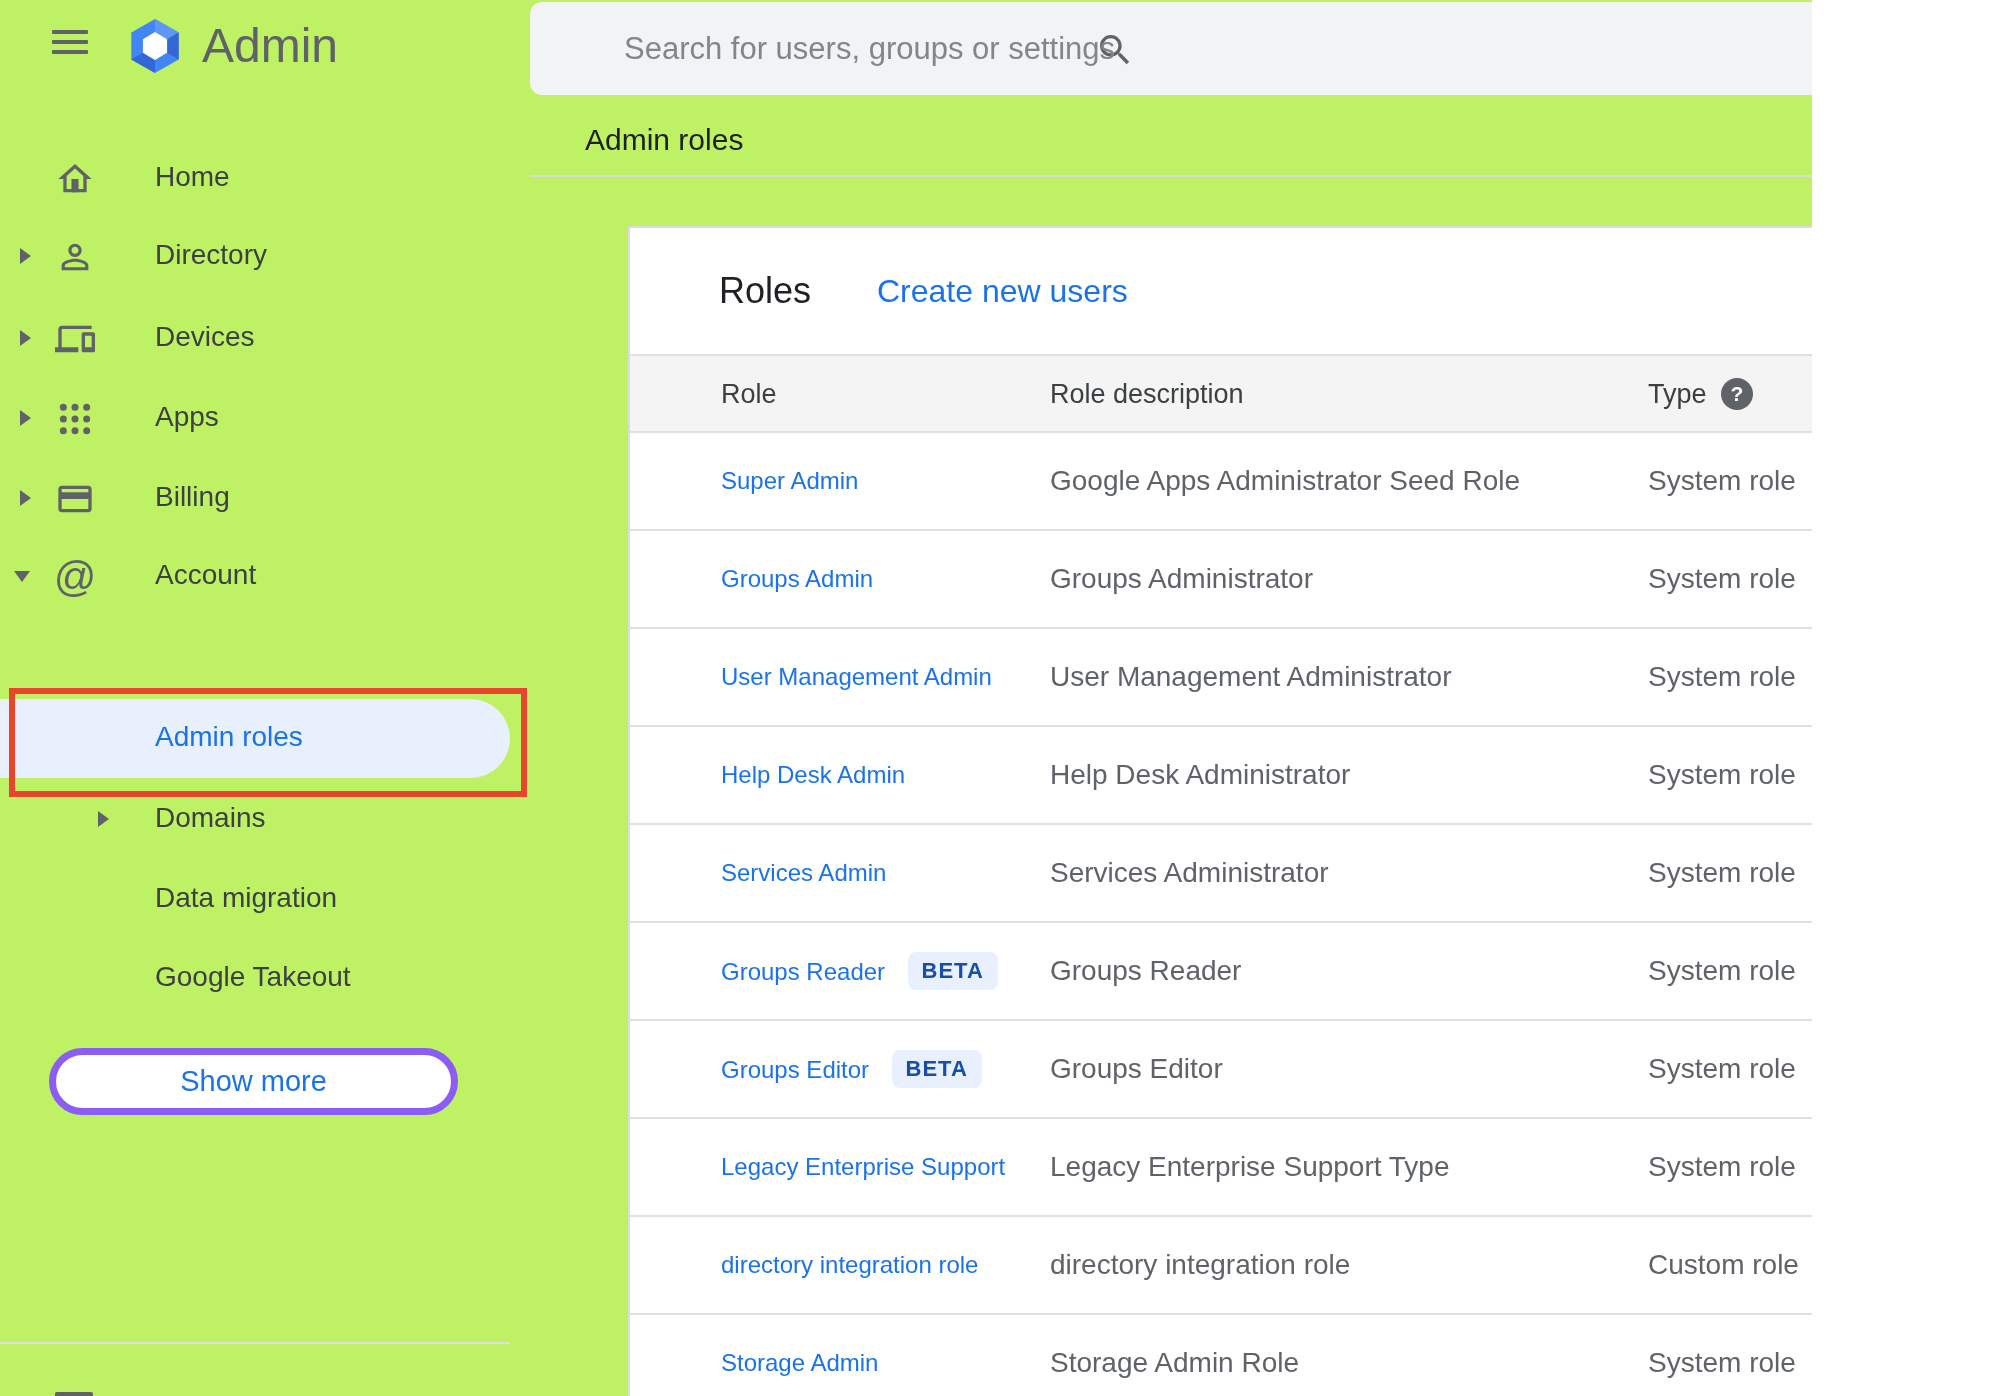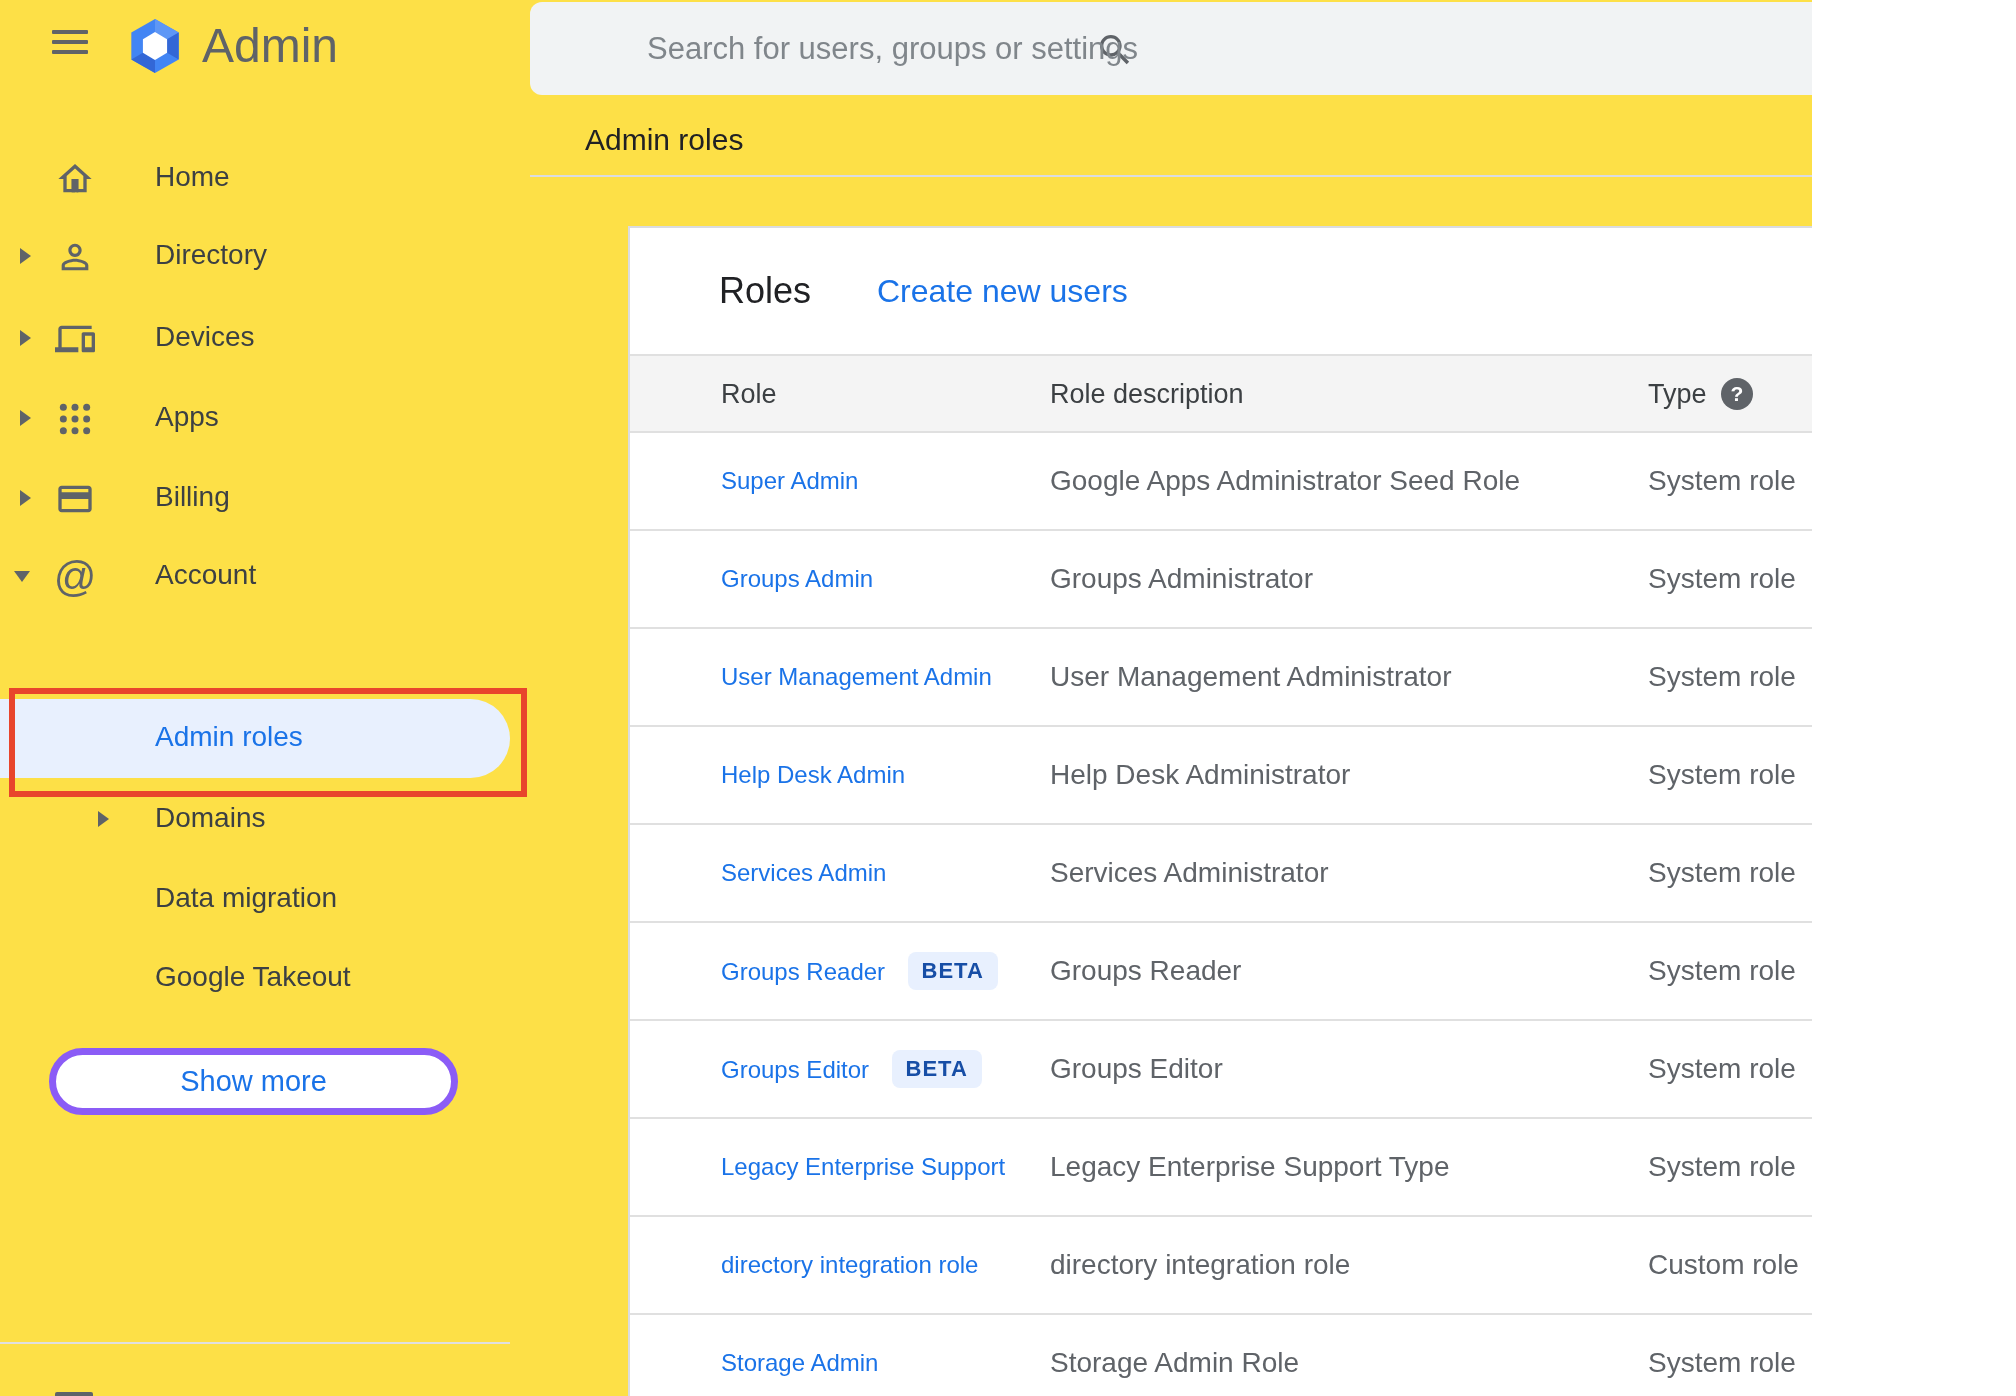--- a/index.html
+++ b/index.html
@@ -1,30 +1,30 @@
 <!DOCTYPE html>
 <html><head>
 <meta charset="utf-8">
 <style>
   * { margin:0; padding:0; box-sizing:border-box; }
   html,body { background:#fff; }
   #stage {
     position:relative; width:1812px; height:1396px; overflow:hidden;
-    background:#fde047; font-family:"Liberation Sans", sans-serif; color:#3c4043;
+    background:#bef264; font-family:"Liberation Sans", sans-serif; color:#3c4043;
   }
   
   .hamburger { position:absolute; left:52px; top:30px; width:36px; height:26px; cursor:pointer; }
   .hamburger span { position:absolute; left:0; width:36px; height:4px; background:#5f6368; border-radius:1px; }
   .hamburger span:nth-child(1){top:0;} .hamburger span:nth-child(2){top:10px;} .hamburger span:nth-child(3){top:20px;}
   .logo-hex { position:absolute; left:126px; top:17px; width:58px; height:58px; }
   .logo-text { position:absolute; left:202px; top:18px; font-size:48px; font-weight:400; color:#5f6368; line-height:56px; }
   .search-box { position:absolute; left:530px; top:2px; width:1443px; height:93px; background:#f1f3f4; border-radius:12px; }
   .search-icon { position:absolute; left:565px; top:28px; width:40px; height:40px; }
   .search-input {
-    position:absolute; left:647px; top:2px; width:1300px; height:93px; border:none; outline:none;
+    position:absolute; left:624px; top:2px; width:1300px; height:93px; border:none; outline:none;
     background:transparent; font-family:"Liberation Sans", sans-serif; font-size:31px; color:#3c4043;
   }
   .search-input::placeholder { color:#80868b; opacity:1; }
   
   .breadcrumb { position:absolute; left:585px; top:123px; font-size:30px; font-weight:500; color:#202124; }
   .breadcrumb-divider { position:absolute; left:530px; top:175px; width:1486px; height:2px; background:#dadce0; }
   
   .nav-item { position:absolute; left:0; width:530px; height:48px; cursor:pointer; }
   .nav-caret-right {
     position:absolute; left:20px; top:17px; width:0; height:0;

